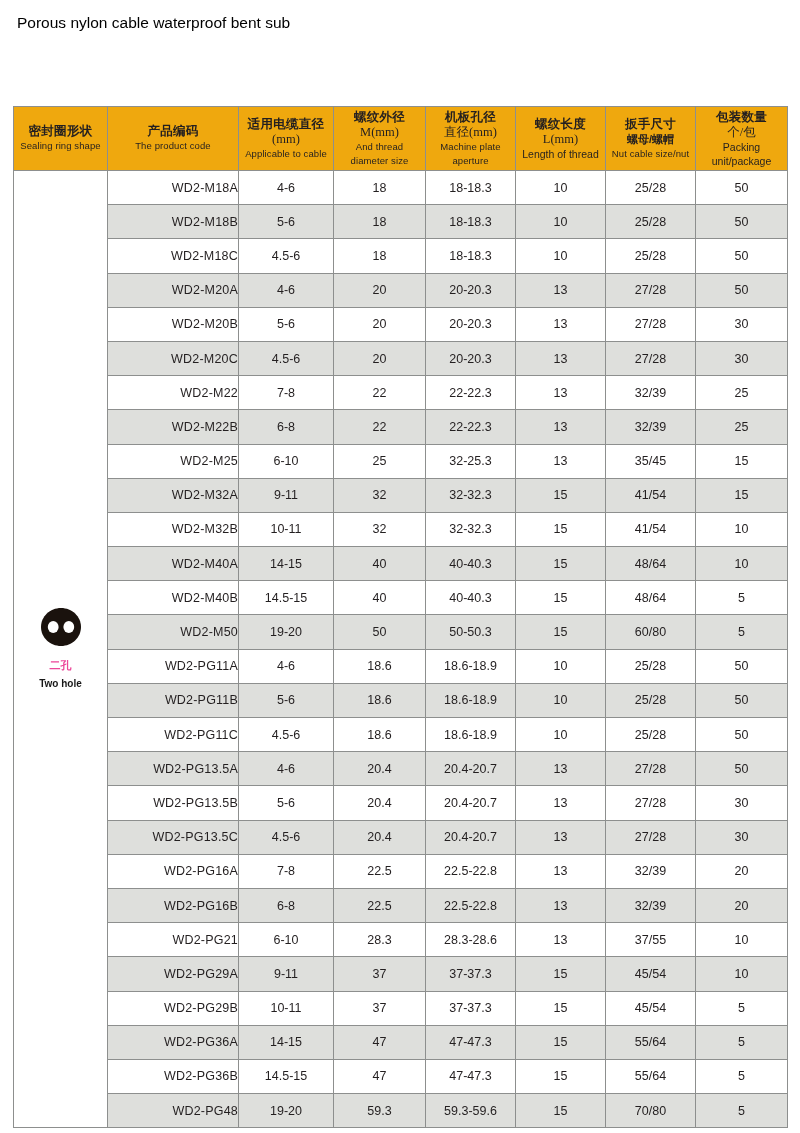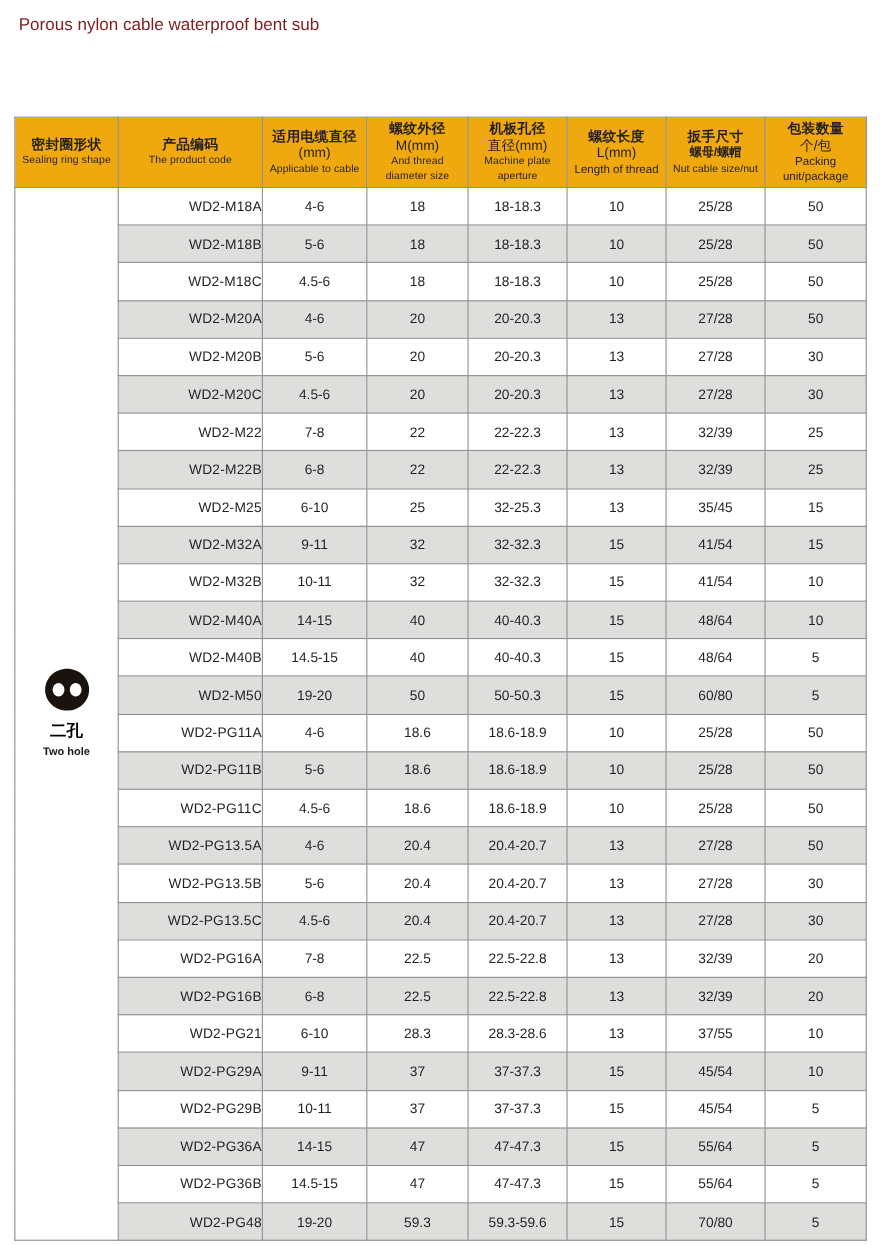--- a/index.html
+++ b/index.html
@@ -23,21 +23,21 @@
   .title-cn {
     font-size: 17px;
     line-height: 24px;
     color: #2b2b2b;
     letter-spacing: 0.5px;
     font-weight: 400;
   }
   .title-en {
     font-size: 15.5px;
     line-height: 22px;
-    color: #7f1d1d;
+    color: #000000;
     font-weight: 400;
     margin-top: 2px;
   }
 
   
   .table-wrap {
     position: absolute;
     left: 13px;
     top: 106px;
     width: 774px;
@@ -74,20 +74,21 @@
     font-size: 11px;
     font-weight: bold;
     color: #231f20;
     line-height: 15px;
   }
   .h-mid {
     display: block;
     font-size: 12.5px;
     color: #231f20;
     line-height: 15px;
+    font-family: Liberation Serif, serif;
   }
   .h-en {
     display: block;
     font-size: 9.5px;
     color: #231f20;
     line-height: 14px;
     letter-spacing: 0.1px;
   }
   .h-en-w {
     display: block;
@@ -104,25 +105,25 @@
     width: 94px;
   }
   .shape-inner {
     display: flex;
     flex-direction: column;
     align-items: center;
     justify-content: center;
   }
   .two-hole-icon { display: block; }
   .shape-cn {
-    font-size: 15px;
+    font-size: 11px;
     font-weight: bold;
     line-height: 20px;
     margin-top: 5px;
-    color: #000000;
+    color: #ec4899;
     text-align: right;
   }
   .shape-en {
     font-size: 10px;
     font-weight: bold;
     line-height: 17px;
     color: #171717;
   }
 
   

